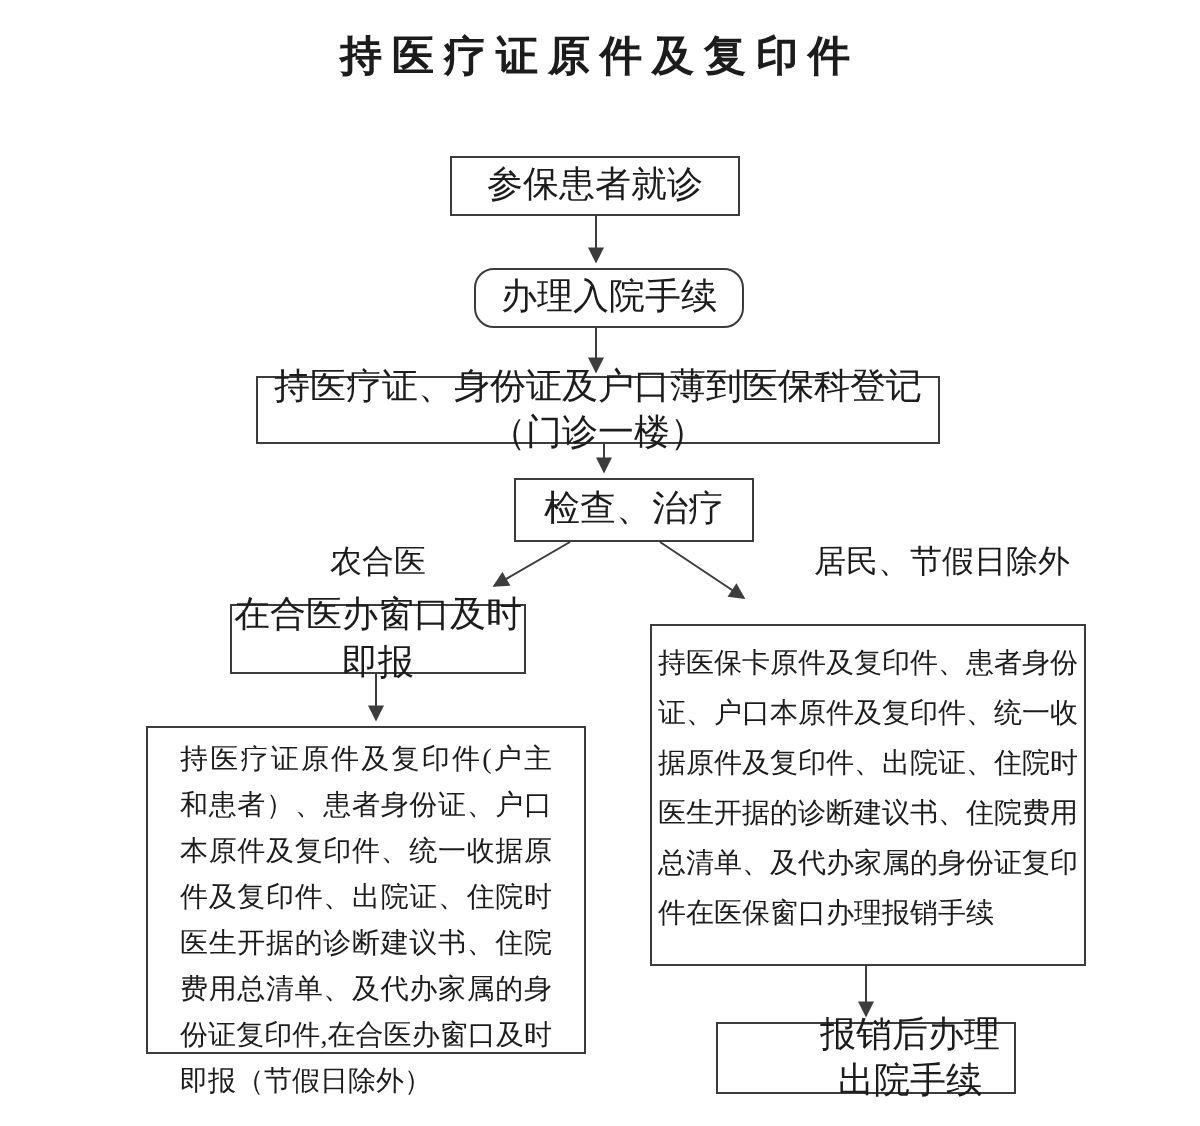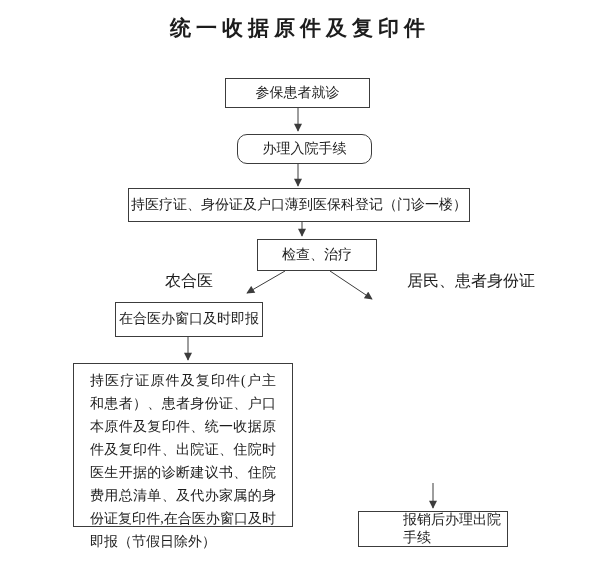--- a/index.html
+++ b/index.html
@@ -28,22 +28,22 @@
     letter-spacing:5px;
   }
   .node{
     position:absolute;
     box-sizing:border-box;
     border:1px solid var(--border);
     background:#fff;
     display:flex;
     align-items:center;
     justify-content:center;
-    text-align:left;
-    font-size:14px;
+    text-align:center;
+    font-size:18px;
     line-height:1.3;
     z-index:1;
   }
   .node.detail{
     display:block;
     text-align:justify;
     padding:5px 16px;
     line-height:23px;
     font-size:14px;
   }
@@ -62,21 +62,21 @@
   svg.arrows line{
     stroke:var(--arrow);
     stroke-width:1;
   }
 </style>
 </head>
 <body>
 
 <div class="canvas">
 
-  <h1 class="title">统一收据原件及复印件</h1>
+  <h1 class="title">持医疗证原件及复印件</h1>
 
   <svg class="arrows" width="600" height="563" aria-hidden="true">
     <defs>
       <marker id="ah" viewBox="0 0 10 10" refX="9" refY="5" markerWidth="9" markerHeight="8" orient="auto" markerUnits="userSpaceOnUse">
         <path d="M0,0 L10,5 L0,10 Z" fill="#3c3c3c"></path>
       </marker>
     </defs>
     <line x1="298" y1="108" x2="298" y2="131" marker-end="url(#ah)"></line>
     <line x1="298" y1="164" x2="298" y2="186" marker-end="url(#ah)"></line>
     <line x1="302" y1="222" x2="302" y2="236" marker-end="url(#ah)"></line>
@@ -89,22 +89,23 @@
   <div class="node" style="left:225px;top:78px;width:145px;height:30px;">参保患者就诊</div>
 
   <div class="node" style="left:237px;top:134px;width:135px;height:30px;border-radius:10px;">办理入院手续</div>
 
   <div class="node" style="left:128px;top:188px;width:342px;height:34px;">持医疗证、身份证及户口薄到医保科登记（门诊一楼）</div>
 
   <div class="node" style="left:257px;top:239px;width:120px;height:32px;">检查、治疗</div>
 
   <div class="branch-label" style="left:148px;top:271px;">农合医</div>
 
-  <div class="branch-label" style="left:390px;top:271px;">居民、患者身份证</div>
+  <div class="branch-label" style="left:390px;top:271px;">居民、节假日除外</div>
 
   <div class="node" style="left:115px;top:302px;width:148px;height:35px;">在合医办窗口及时即报</div>
 
   <div class="node detail" style="left:73px;top:363px;width:220px;height:164px;">持医疗证原件及复印件(户主和患者）、患者身份证、户口本原件及复印件、统一收据原件及复印件、出院证、住院时医生开据的诊断建议书、住院费用总清单、及代办家属的身份证复印件,在合医办窗口及时即报（节假日除外）</div>
 
+  <div class="node detail" style="left:325px;top:312px;width:218px;height:171px;line-height:25px;padding:7px 3px;">持医保卡原件及复印件、患者身份证、户口本原件及复印件、统一收据原件及复印件、出院证、住院时医生开据的诊断建议书、住院费用总清单、及代办家属的身份证复印件在医保窗口办理报销手续</div>
 
   <div class="node" style="left:358px;top:511px;width:150px;height:36px;padding-left:44px;">报销后办理出院手续</div>
 
 </div>
 
 </body></html>

